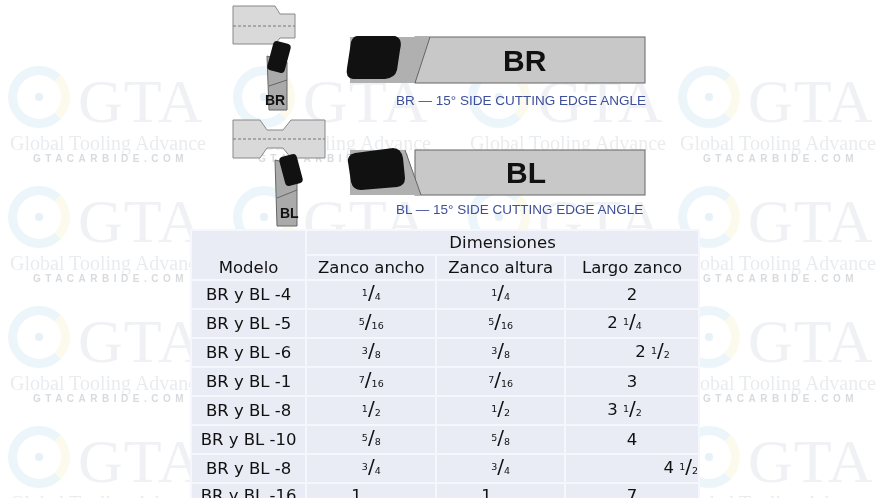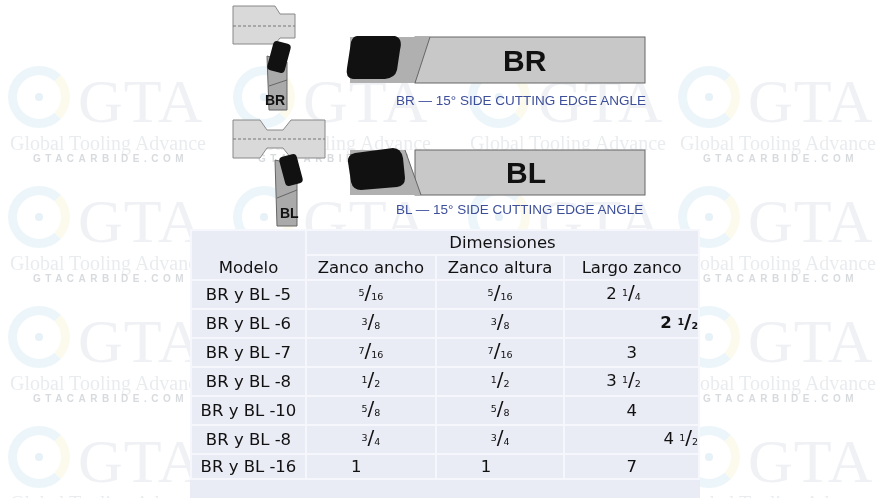--- a/index.html
+++ b/index.html
@@ -153,33 +153,39 @@
     </tr>
     <tr>
       <td class="model" style="border-top:none;">Modelo</td>
       <td class="c1">Zanco ancho</td>
       <td class="c2">Zanco altura</td>
       <td class="c3">Largo zanco</td>
     </tr>
     </tbody>
       <tbody id="rows">
         <tr>
+          <td class="model">BR y BL -4</td>
+          <td class="c1"><span class="frac"><sup>1</sup><span class="sl">/</span><sub>4</sub></span></td>
+          <td class="c2"><span class="frac"><sup>1</sup><span class="sl">/</span><sub>4</sub></span></td>
+          <td class="c3" style=""><span>2</span></td>
+        </tr>
+        <tr>
           <td class="model">BR y BL -5</td>
           <td class="c1"><span class="frac"><sup>5</sup><span class="sl">/</span><sub>16</sub></span></td>
           <td class="c2"><span class="frac"><sup>5</sup><span class="sl">/</span><sub>16</sub></span></td>
           <td class="c3" style="text-align:left;padding-left:41px;"><span>2</span>&nbsp;<span class="frac"><sup>1</sup><span class="sl">/</span><sub>4</sub></span></td>
         </tr>
         <tr>
           <td class="model">BR y BL -6</td>
           <td class="c1"><span class="frac"><sup>3</sup><span class="sl">/</span><sub>8</sub></span></td>
           <td class="c2"><span class="frac"><sup>3</sup><span class="sl">/</span><sub>8</sub></span></td>
-          <td class="c3" style="text-align:right;padding-left:41px;font-weight:bold;"><span>2</span>&nbsp;<span class="frac"><sup>1</sup><span class="sl">/</span><sub>2</sub></span></td>
-        </tr>
-        <tr>
-          <td class="model">BR y BL -7</td>
+          <td class="c3" style="text-align:center;padding-left:41px;"><span>2</span>&nbsp;<span class="frac"><sup>1</sup><span class="sl">/</span><sub>2</sub></span></td>
+        </tr>
+        <tr>
+          <td class="model">BR y BL -1</td>
           <td class="c1"><span class="frac"><sup>7</sup><span class="sl">/</span><sub>16</sub></span></td>
           <td class="c2"><span class="frac"><sup>7</sup><span class="sl">/</span><sub>16</sub></span></td>
           <td class="c3" style=""><span>3</span></td>
         </tr>
         <tr>
           <td class="model">BR y BL -8</td>
           <td class="c1"><span class="frac"><sup>1</sup><span class="sl">/</span><sub>2</sub></span></td>
           <td class="c2"><span class="frac"><sup>1</sup><span class="sl">/</span><sub>2</sub></span></td>
           <td class="c3" style="text-align:left;padding-left:41px;"><span>3</span>&nbsp;<span class="frac"><sup>1</sup><span class="sl">/</span><sub>2</sub></span></td>
         </tr>

